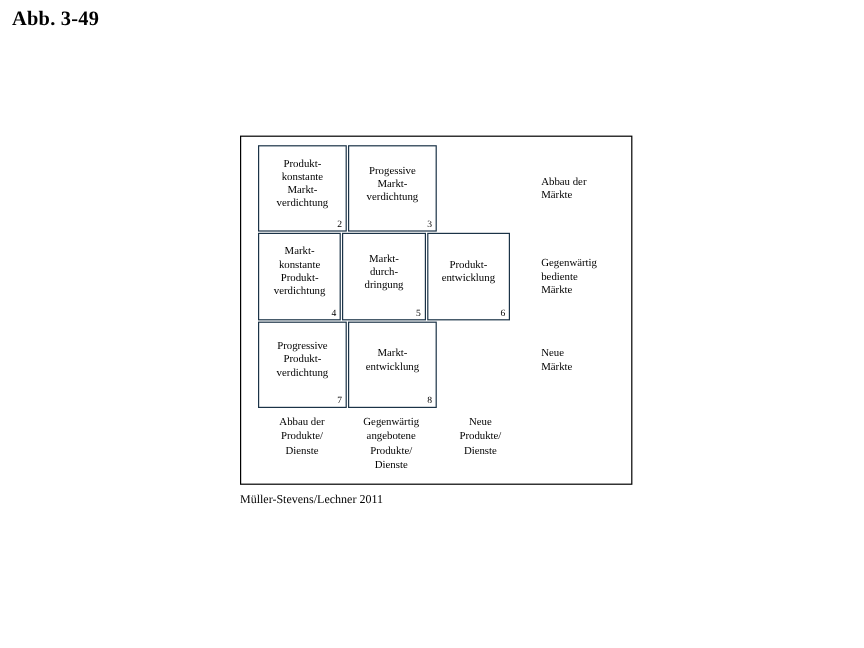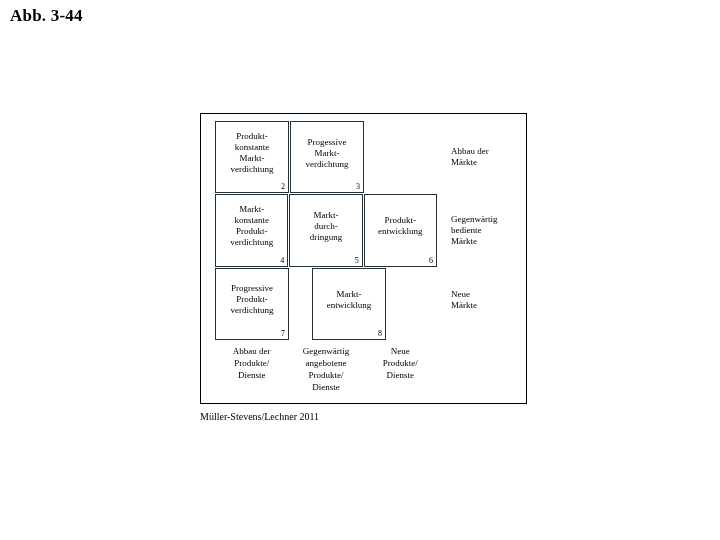--- a/index.html
+++ b/index.html
@@ -44,35 +44,35 @@
     left: 14px;   
     top: 7px;     
     width: 222px; 
     height: 217px;
   }
   .matrix-row {
     display: flex;
     height: 72.33px;
     margin-bottom: 1px;
   }
-  .matrix-row:last-child { margin-bottom: 0; gap: 22px; }
+  .matrix-row:last-child { margin-bottom: 0; }
 
   .cell {
     position: relative;
     width: 74px;
     margin-right: 1px;
     border: 1px solid #1b3347;
     box-sizing: border-box;
     background: #ffffff;
     display: flex;
     align-items: center;
     justify-content: center;
     padding: 2px 3px 10px 3px;
   }
-  .cell:last-child { margin-right: 0; }
+  .cell:last-child { margin-right: 12px; }
 
   .cell-label {
     font-size: 9px;
     line-height: 11px;
     text-align: center;
     white-space: pre-line;
   }
   .cell-number {
     position: absolute;
     right: 3px;
@@ -119,21 +119,21 @@
     left: 200px;
     top: 411px;
     font-size: 10px;
     line-height: 12px;
     white-space: nowrap;
   }
 </style>
 </head>
 <body>
 
-<div id="slide-title">Abb. 3-44</div>
+<div id="slide-title">Abb. 3-49</div>
 
 <div id="figure-frame">
 
   <div id="matrix">
 
     <div class="matrix-row">
       <div class="cell">
         <span class="cell-label">Produkt-
 konstante
 Markt-

